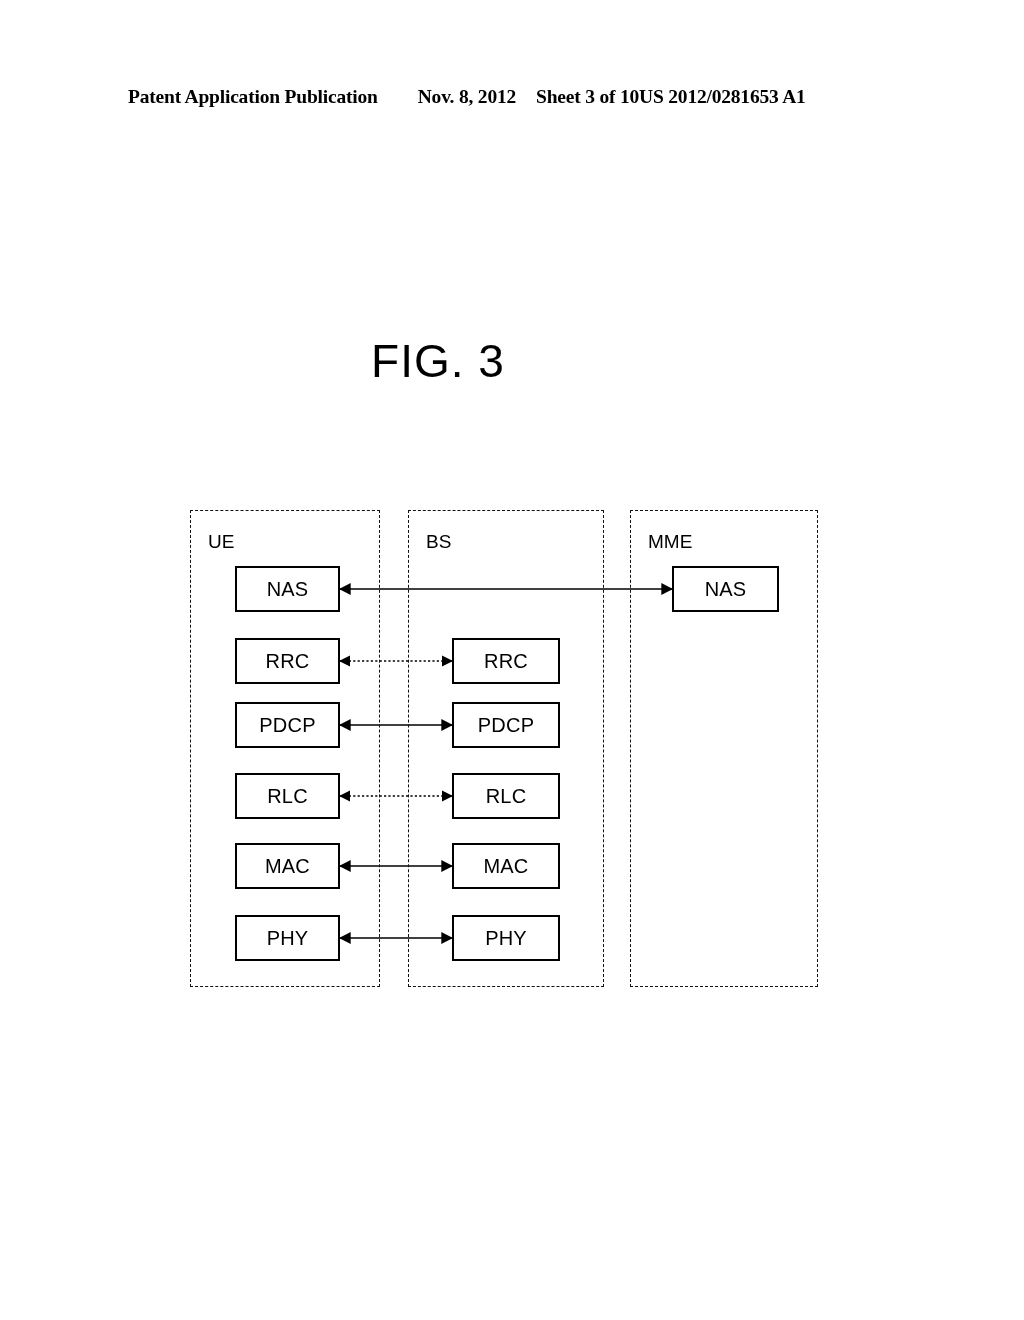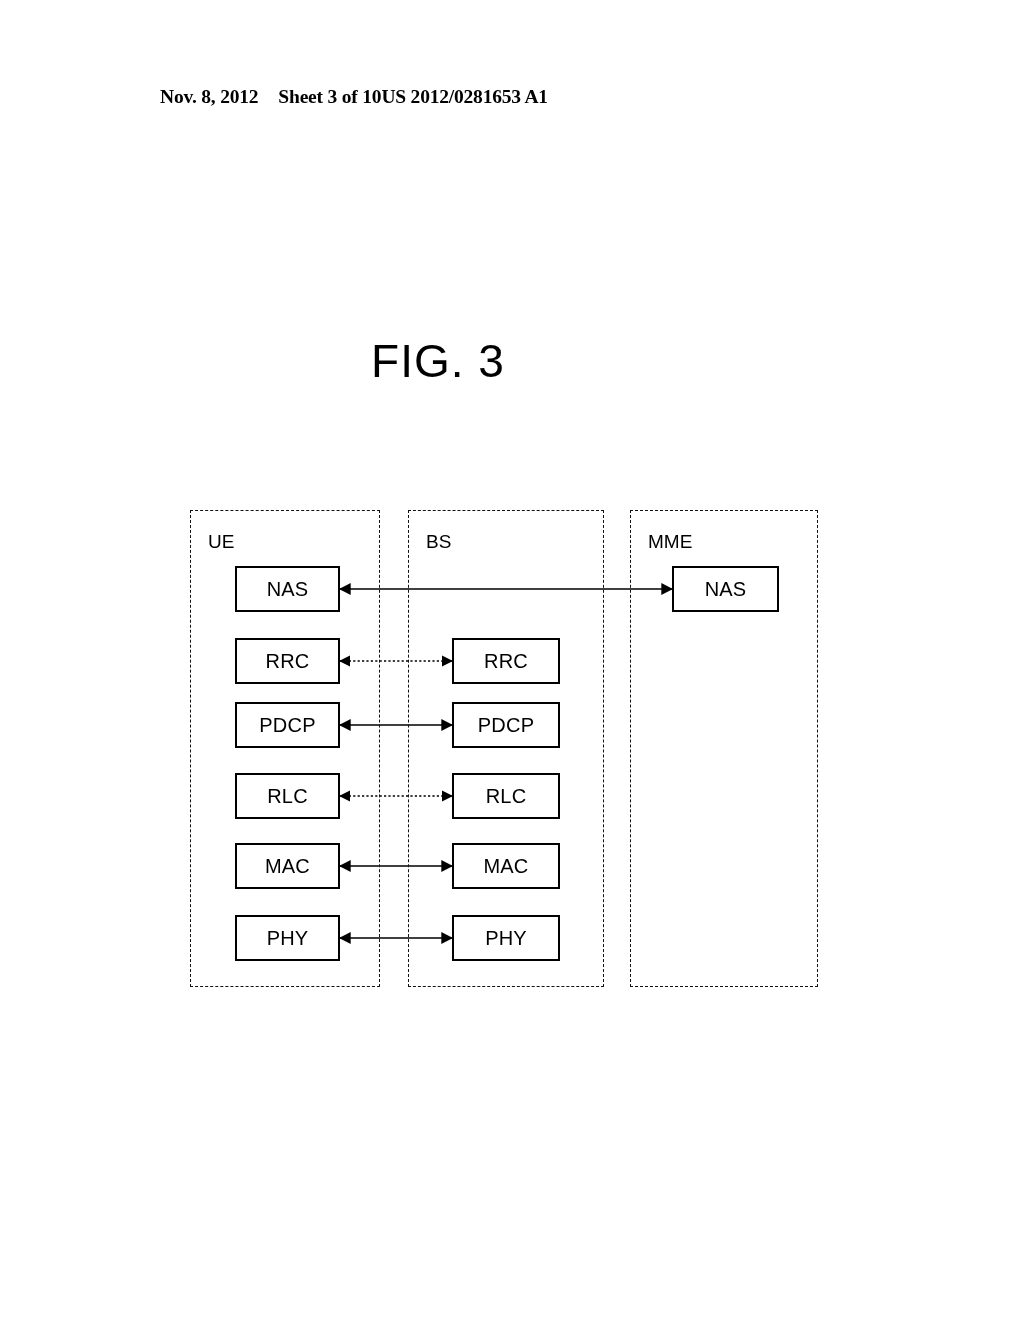--- a/index.html
+++ b/index.html
@@ -25,21 +25,21 @@
     height: 30px;
     display: flex;
     align-items: baseline;
     font-family: "Liberation Serif", serif;
     font-weight: bold;
     font-size: 19.5px;
     letter-spacing: -0.2px;
     white-space: nowrap;
   }
   .hdr-pub      { }
-  .hdr-date     { margin-left: 32px; }
+  .hdr-date     { margin-left: 40px; }
   .hdr-sheet    { margin-left: 20px; }
   .hdr-docnum   { }
 
   
   .fig-title {
     position: absolute;
     top: 334px;
     left: 0;
     width: 876px;
     text-align: center;
@@ -92,20 +92,21 @@
     top: 0;
     width: 1024px;
     height: 1320px;
     pointer-events: none;
   }
 </style>
 </head>
 <body>
 
 <div class="patent-header">
+  <span class="hdr-pub">Patent Application Publication</span>
   <span class="hdr-date">Nov. 8, 2012</span>
   <span class="hdr-sheet">Sheet 3 of 10</span>
   <span class="hdr-docnum">US 2012/0281653 A1</span>
 </div>
 
 <div class="fig-title">FIG. 3</div>
 
 <div id="diagram">
   <svg id="connectors">
     <defs>

